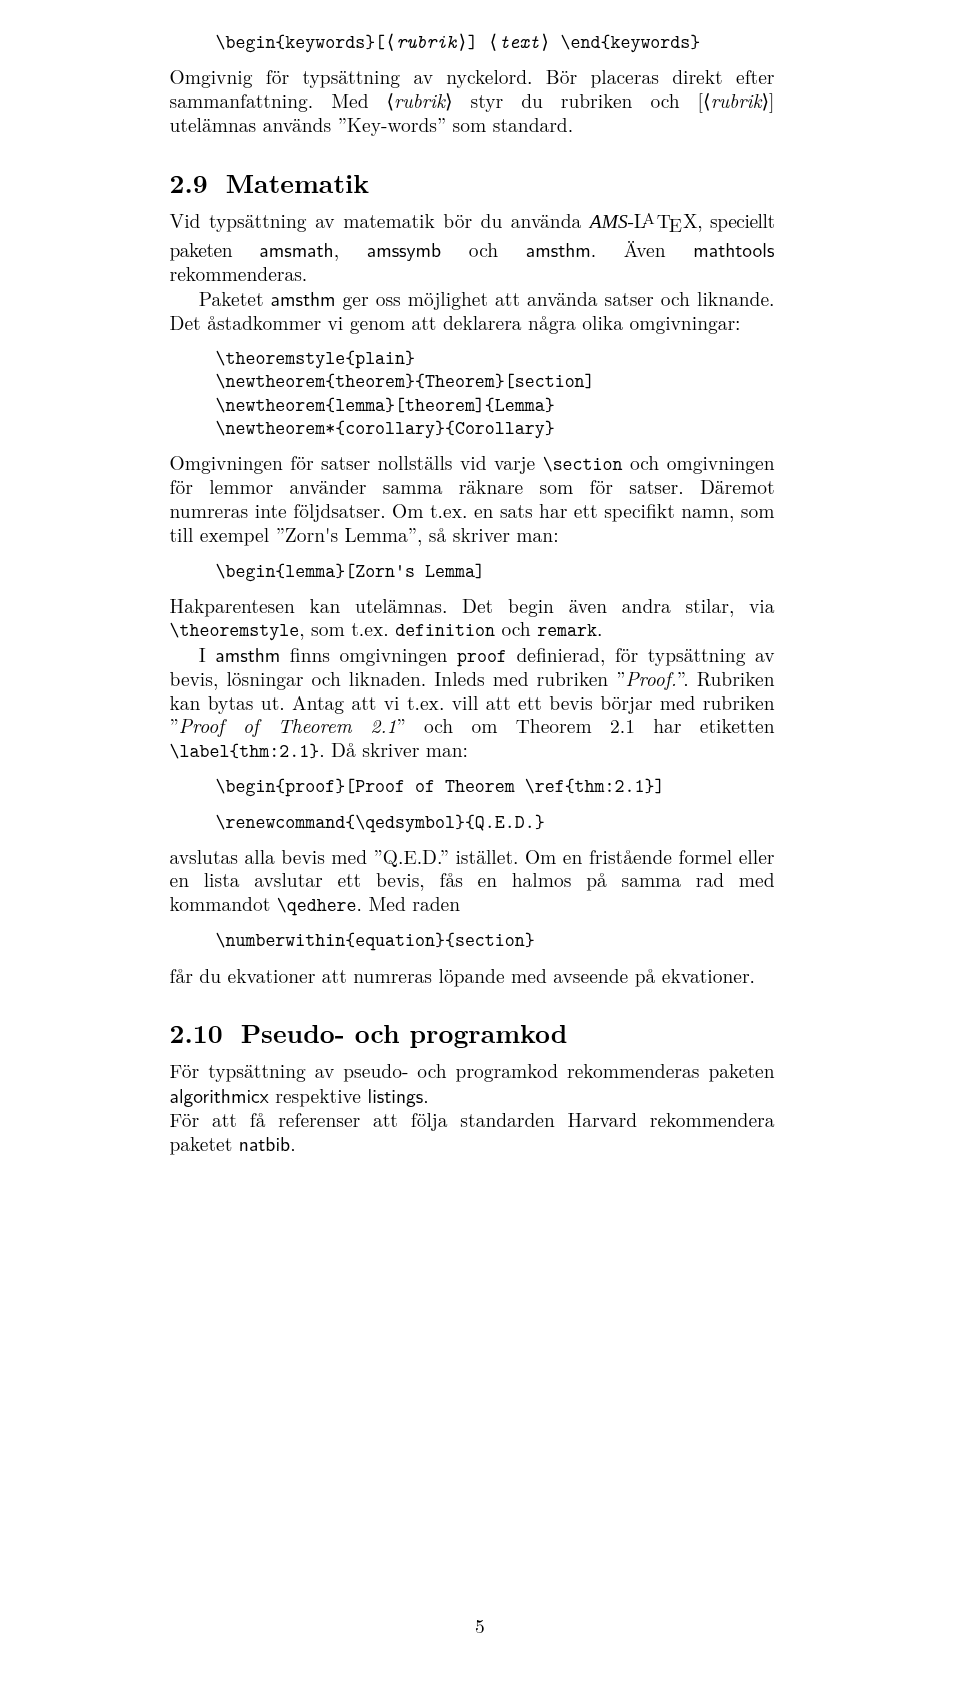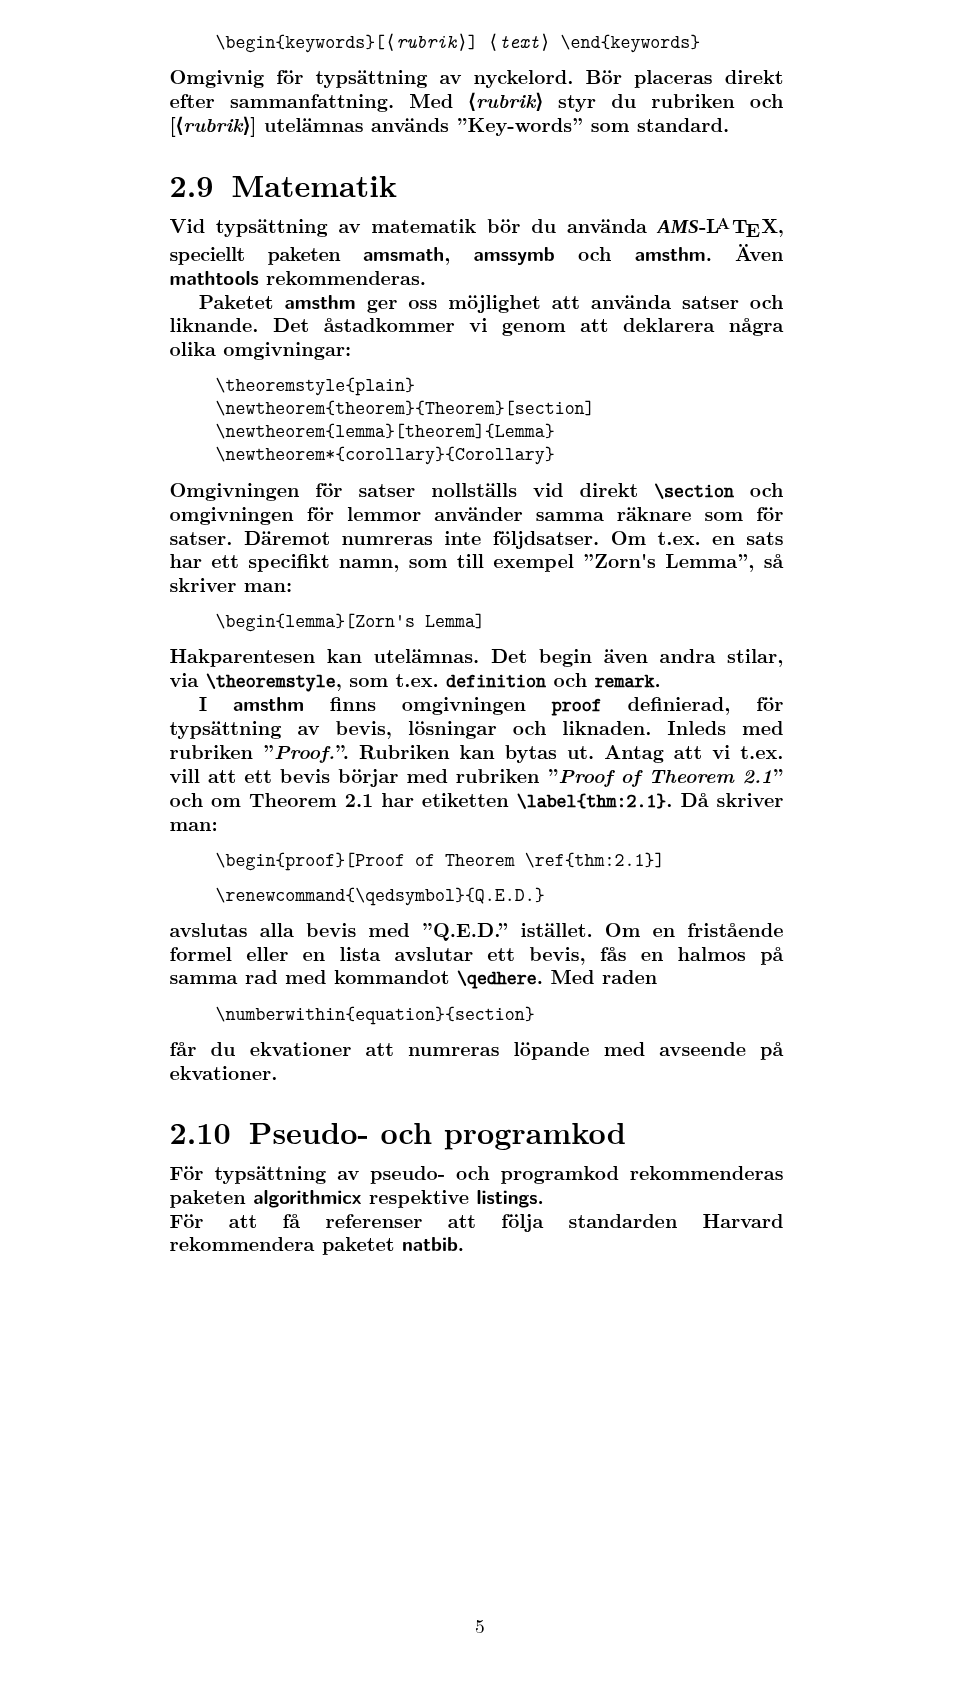--- a/index.html
+++ b/index.html
@@ -22,34 +22,33 @@
   }
   .tt {
     font-family: "Latin Modern Mono", "Courier New", monospace;
     font-size: 19px;
   }
   .sf {
     font-family: "Latin Modern Sans", Helvetica, Arial, sans-serif;
   }
   .it { font-style: italic; }
   p {
-    margin: 0 7px 0 0;
+    margin: 0 16px 0 0;
     text-align: justify;
-    font-weight: bold;
   }
   .indent { text-indent: 1.5em; }
   .codeblock {
     margin: 12px 0 12px 46px;
     font-family: "Latin Modern Mono", "Courier New", monospace;
     font-size: 19px;
     line-height: 1.22;
     white-space: pre;
   }
   h3 {
-    font-size: 30px;
+    font-size: 26px;
     font-weight: bold;
     margin: 30px 0 10px 0;
   }
   h3 .secnum { margin-right: 18px; }
   .angle { font-family: inherit; }
   .pagenum {
     position: absolute;
     bottom: 54px;
     left: 0; right: 0;
     text-align: center;
@@ -79,21 +78,21 @@
 
   <p><span>Vid typsättning av matematik bör du använda </span><span class="cal">AMS</span><span class="latex"><span>-L</span><span class="a">A</span><span>T</span><span class="e">E</span><span>X, speciellt paketen </span></span><span class="sf">amsmath</span><span>, </span><span class="sf">amssymb</span><span> och </span><span class="sf">amsthm</span><span>. Även </span><span class="sf">mathtools</span><span> rekommenderas.</span></p>
 
   <p class="indent"><span>Paketet </span><span class="sf">amsthm</span><span> ger oss möjlighet att använda satser och liknande. Det åstadkommer vi genom att deklarera några olika omgivningar:</span></p>
 
   <div class="codeblock">\theoremstyle{plain}
 \newtheorem{theorem}{Theorem}[section]
 \newtheorem{lemma}[theorem]{Lemma}
 \newtheorem*{corollary}{Corollary}</div>
 
-  <p class="para-after-code"><span>Omgivningen för satser nollställs vid direkt </span><span class="tt">\section</span><span> och omgivningen för lemmor använder samma räknare som för satser. Däremot numreras inte följdsatser. Om t.ex. en sats har ett specifikt namn, som till exempel ”Zorn's Lemma”, så skriver man:</span></p>
+  <p class="para-after-code"><span>Omgivningen för satser nollställs vid varje </span><span class="tt">\section</span><span> och omgivningen för lemmor använder samma räknare som för satser. Däremot numreras inte följdsatser. Om t.ex. en sats har ett specifikt namn, som till exempel ”Zorn's Lemma”, så skriver man:</span></p>
 
   <div class="codeblock">\begin{lemma}[Zorn's Lemma]</div>
 
   <p class="para-after-code"><span>Hakparentesen kan utelämnas. Det begin även andra stilar, via </span><span class="tt">\theoremstyle</span><span>, som t.ex. </span><span class="tt">definition</span><span> och </span><span class="tt">remark</span><span>.</span></p>
 
   <p class="indent"><span>I </span><span class="sf">amsthm</span><span> finns omgivningen </span><span class="tt">proof</span><span> definierad, för typsättning av bevis, lösningar och liknaden. Inleds med rubriken ”</span><span class="it">Proof.</span><span>”. Rubriken kan bytas ut. Antag att vi t.ex. vill att ett bevis börjar med rubriken ”</span><span class="it">Proof of Theorem 2.1</span><span>” och om Theorem 2.1 har etiketten </span><span class="tt">\label{thm:2.1}</span><span>. Då skriver man:</span></p>
 
   <div class="codeblock">\begin{proof}[Proof of Theorem \ref{thm:2.1}]</div>
 
 

